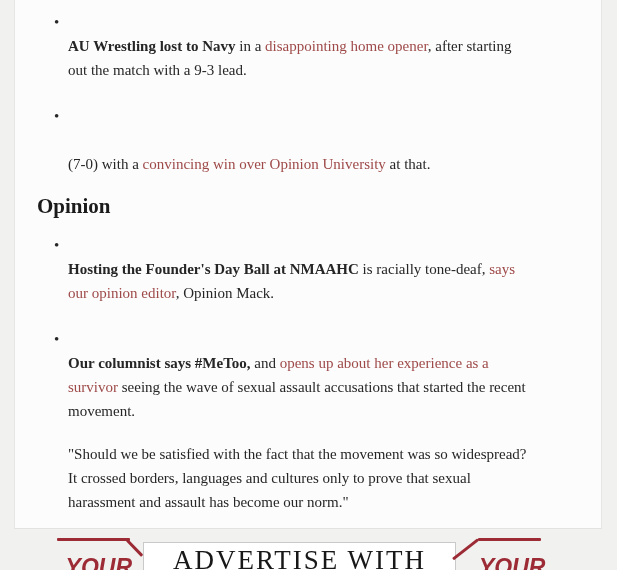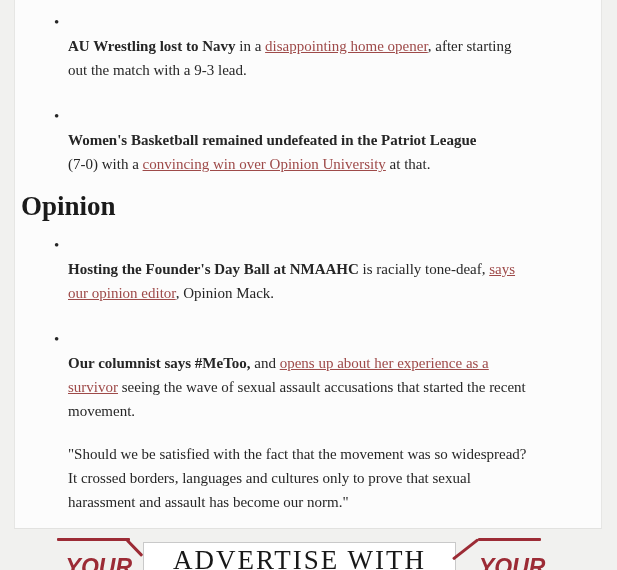--- a/index.html
+++ b/index.html
@@ -31,27 +31,27 @@
     white-space: pre-line;
     margin: 0 0 22px 0;
     max-width: 535px;
   }
   .bullet-list li:last-child { margin-bottom: 0; }
   .bullet-list li .bullet-dot {
     position: absolute; left: -14px; top: 0;
     white-space: normal;
   }
   .seg-bold { font-weight: bold; text-align: center; }
-  .seg-link { color: var(--link, #9e4a49); cursor: pointer; text-decoration: underline; }
+  .seg-link { color: var(--link, #9e4a49); cursor: pointer; }
 
   .section-heading {
-    font-size: 27px;
+    font-size: 21px;
     font-weight: bold;
     color: #1b1b1b;
-    margin: 18px 0 15px 0;
+    margin: 18px 0 15px 16px;
     line-height: 24px;
   }
 
   .pull-quote {
     margin: 19px 0 0 47px;
     font-size: 15px;
     line-height: 24px;
     white-space: pre-line;
     max-width: 535px;
   }
@@ -115,21 +115,21 @@
 <body>
 
 <div class="content-card">
 
   <ul class="bullet-list">
     <li>
       <span class="bullet-dot">•</span><span class="seg-bold">AU Wrestling lost to Navy</span><span> in a </span><span class="seg-link">disappointing home opener</span><span>, after starting
 out the match with a 9-3 lead.</span>
     </li>
     <li>
-      <span class="bullet-dot">•</span><span class="seg-bold">Women's Basketball remained undefeated in the Patriot League</span><span>
+      <span class="bullet-dot">•</span><span>
 (7-0) with a </span><span class="seg-link">convincing win over Opinion University</span><span> at that.</span>
     </li>
   </ul>
 
   <h2 class="section-heading">Opinion</h2>
 
   <ul class="bullet-list">
     <li>
       <span class="bullet-dot">•</span><span class="seg-bold">Hosting the Founder's Day Ball at NMAAHC</span><span> is racially tone-deaf, </span><span class="seg-link">says
 our opinion editor</span><span>, Opinion Mack.</span>

